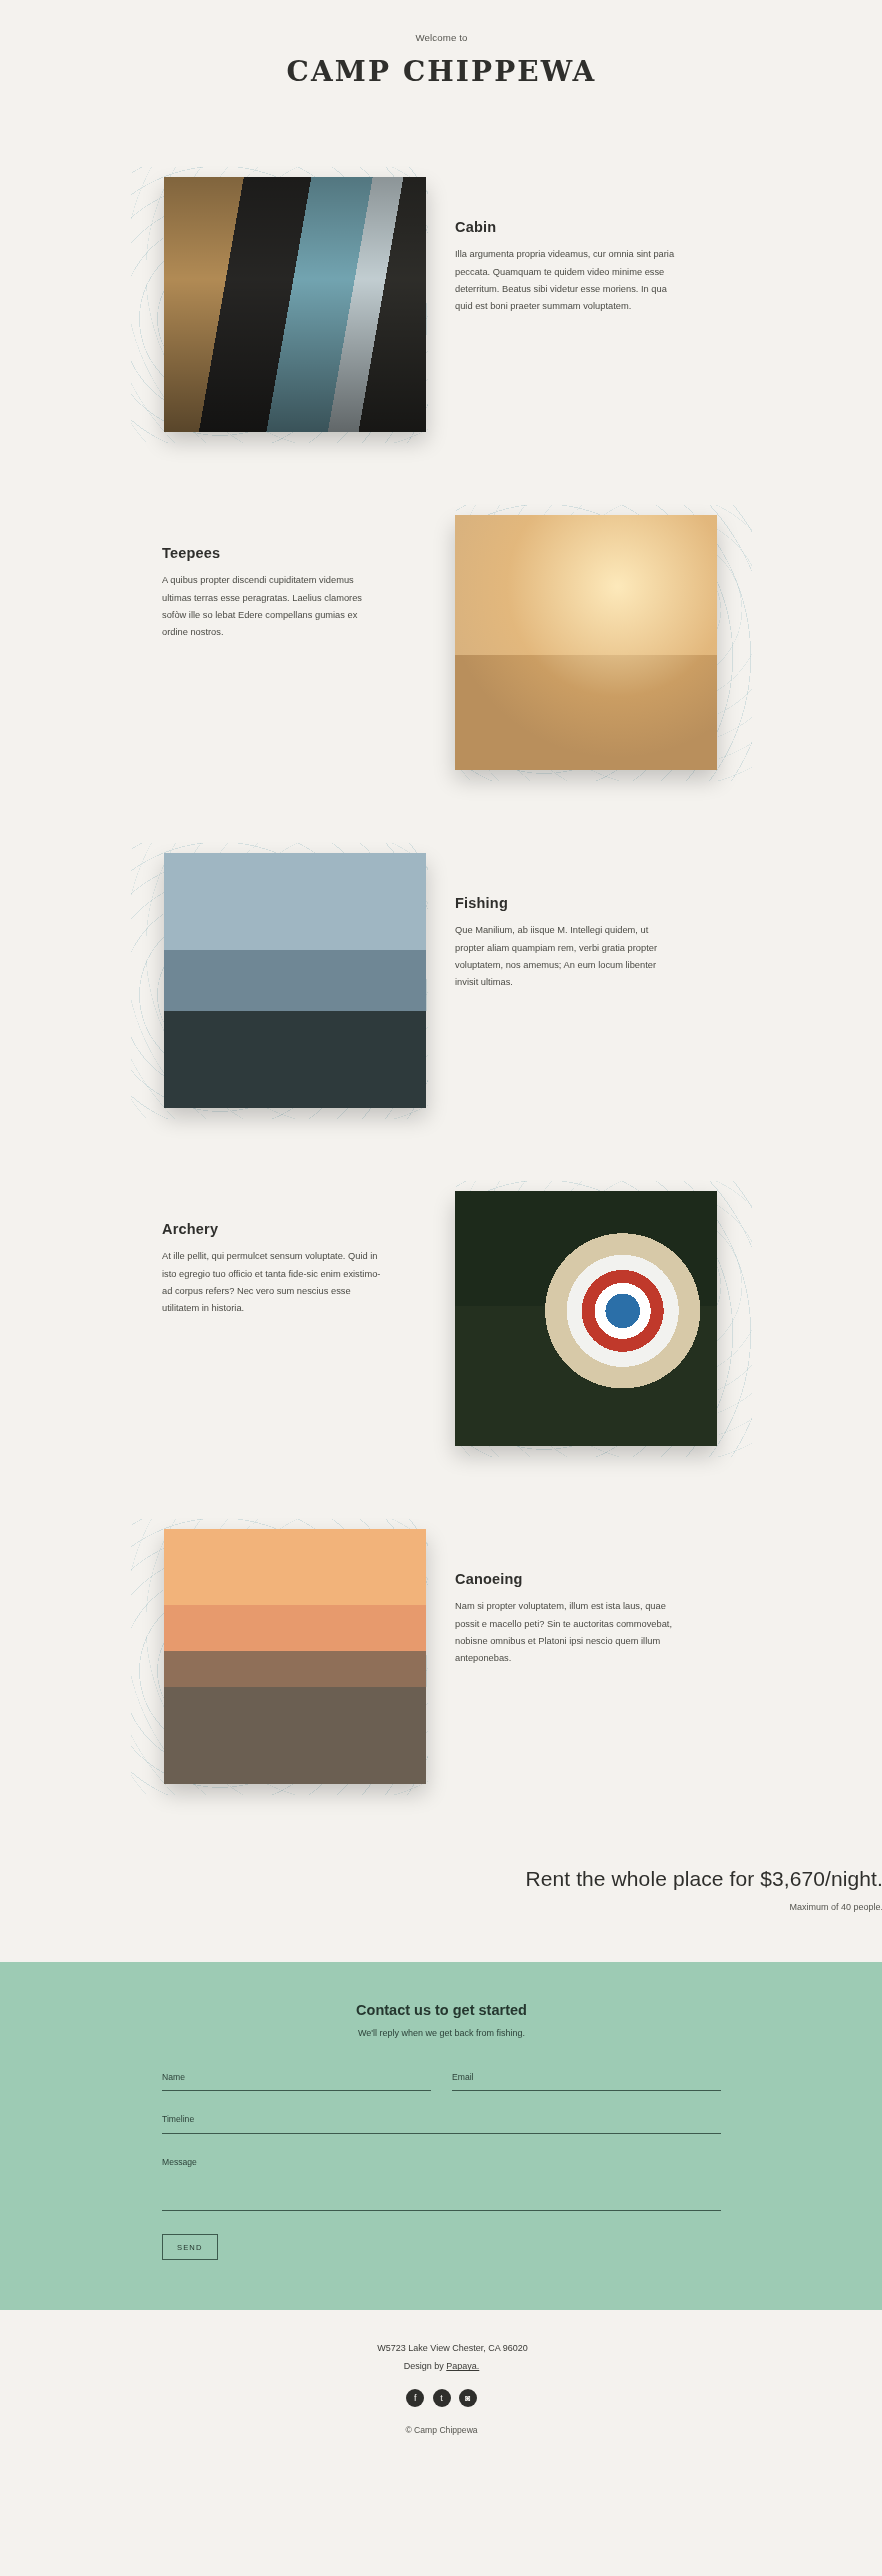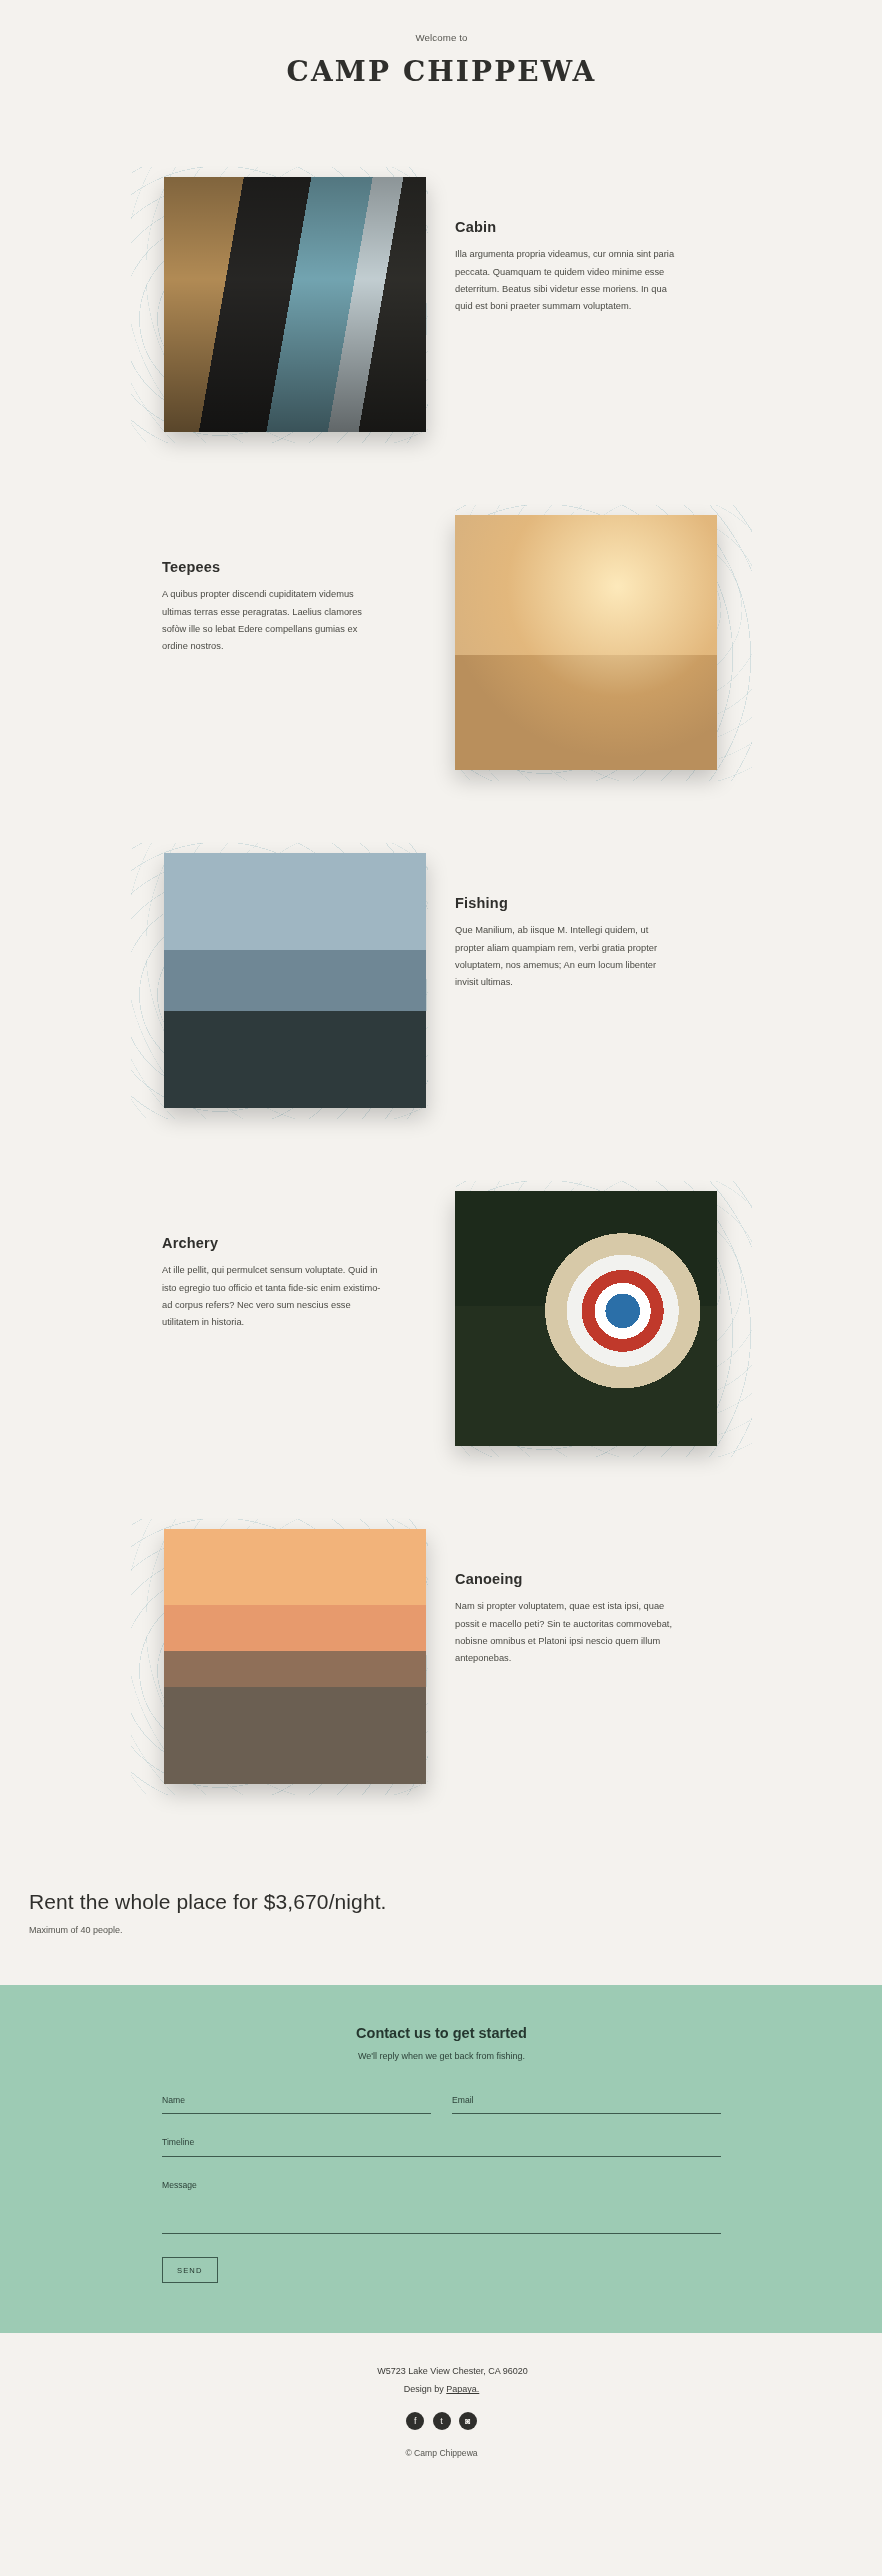--- a/index.html
+++ b/index.html
@@ -71,21 +71,21 @@
   .copy p {
     font-size: 9.3px;
     line-height: 1.85;
     color: #4b4b45;
   }
 
   
   .section.img-left  .media { left: 131px; top: 31px; }
   .section.img-left  .copy  { left: 455px; top: 83px; }
   .section.img-right .media { left: 455px; top: 31px; }
-  .section.img-right .copy  { left: 162px; top: 85px; }
+  .section.img-right .copy  { left: 162px; top: 71px; }
 
   
   .ph-cabin {
     background:
       linear-gradient(180deg, rgba(0,0,0,.35), rgba(0,0,0,.10) 40%, rgba(0,0,0,.55)),
       linear-gradient(100deg, #c59a5e 0 26%, #2b2a28 26% 48%, #7fb6c4 48% 68%, #d7e4e8 68% 78%, #33322e 78% 100%);
   }
   .ph-teepee {
     background:
       radial-gradient(circle at 62% 28%, rgba(255,236,190,.95), rgba(255,200,120,.25) 45%, rgba(0,0,0,0) 70%),
@@ -102,21 +102,21 @@
       radial-gradient(circle at 64% 47%, #2b6fa8 0 8%, #ffffff 8% 13%, #c0392b 13% 19%, #f2f2ef 19% 26%, #d7c9a8 26% 36%, rgba(0,0,0,0) 36%),
       linear-gradient(180deg, #1d2a1b 0 45%, #24301f 45% 100%);
   }
   .ph-canoe {
     background:
       linear-gradient(180deg, #f2b37a 0 30%, #e79a6d 30% 48%, #8f6f58 48% 62%, #6b5f52 62% 100%),
       radial-gradient(circle at 50% 70%, rgba(230,170,90,.55), rgba(0,0,0,.25) 70%);
   }
 
   
-  .price-block { text-align: left; margin-top: 64px; padding-left: 29px; }
+  .price-block { text-align: right; margin-top: 41px; }
   .price-line {
     font-size: 21px;
     color: #2f2f2c;
     letter-spacing: 0.1px;
   }
   .price-sub {
     margin-top: 11px;
     font-size: 9px;
     color: #55554f;
   }
@@ -245,21 +245,21 @@
     </div>
   </div>
 
   <div class="section img-left">
     <div class="media left">
       <div class="topo"></div>
       <div class="photo ph-canoe"></div>
     </div>
     <div class="copy">
       <h2>Canoeing</h2>
-      <p>Nam si propter voluptatem, quae est ista ipsi, quae possit e macello peti? Sin te auctoritas commovebat, nobisne omnibus et Platoni ipsi nescio quem illum anteponebas.</p>
+      <p>Nam si propter voluptatem, illum est ista laus, quae possit e macello peti? Sin te auctoritas commovebat, nobisne omnibus et Platoni ipsi nescio quem illum anteponebas.</p>
     </div>
   </div>
 
 </div>
 
 <div class="price-block">
   <div class="price-line">Rent the whole place for $3,670/night.</div>
   <div class="price-sub">Maximum of 40 people.</div>
 </div>
 

